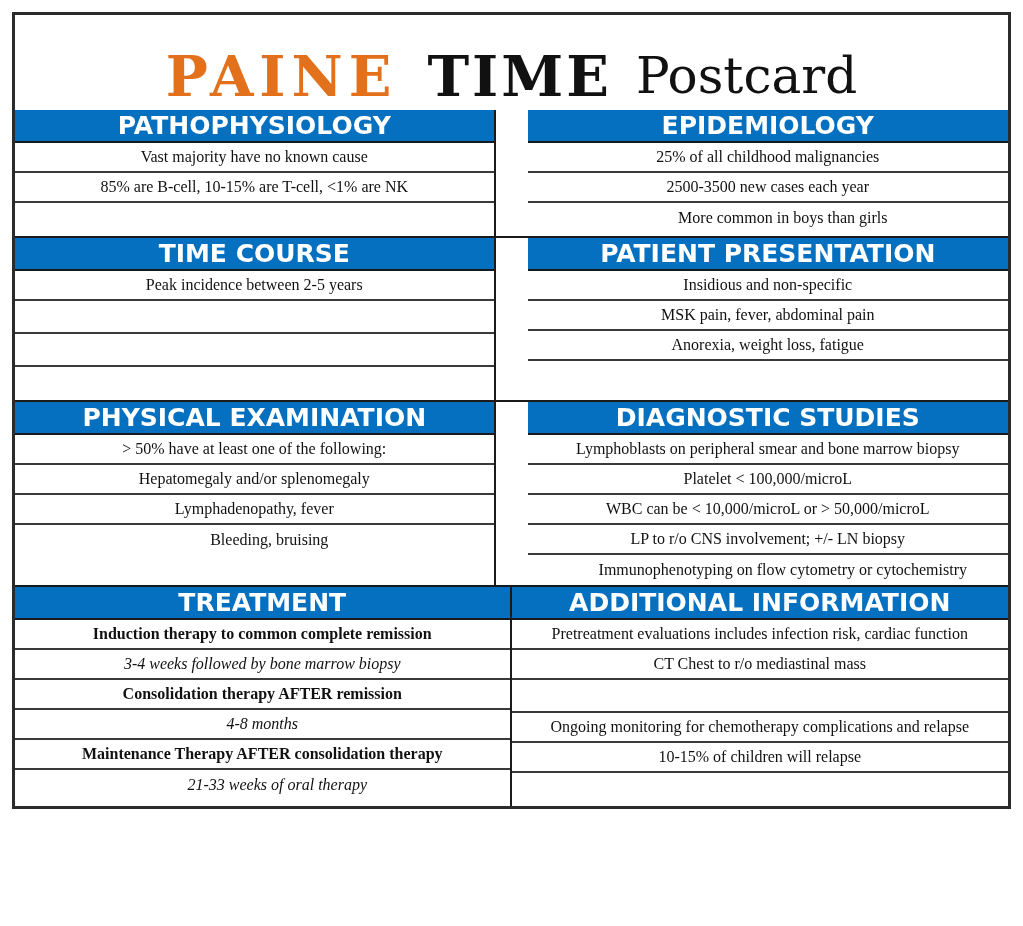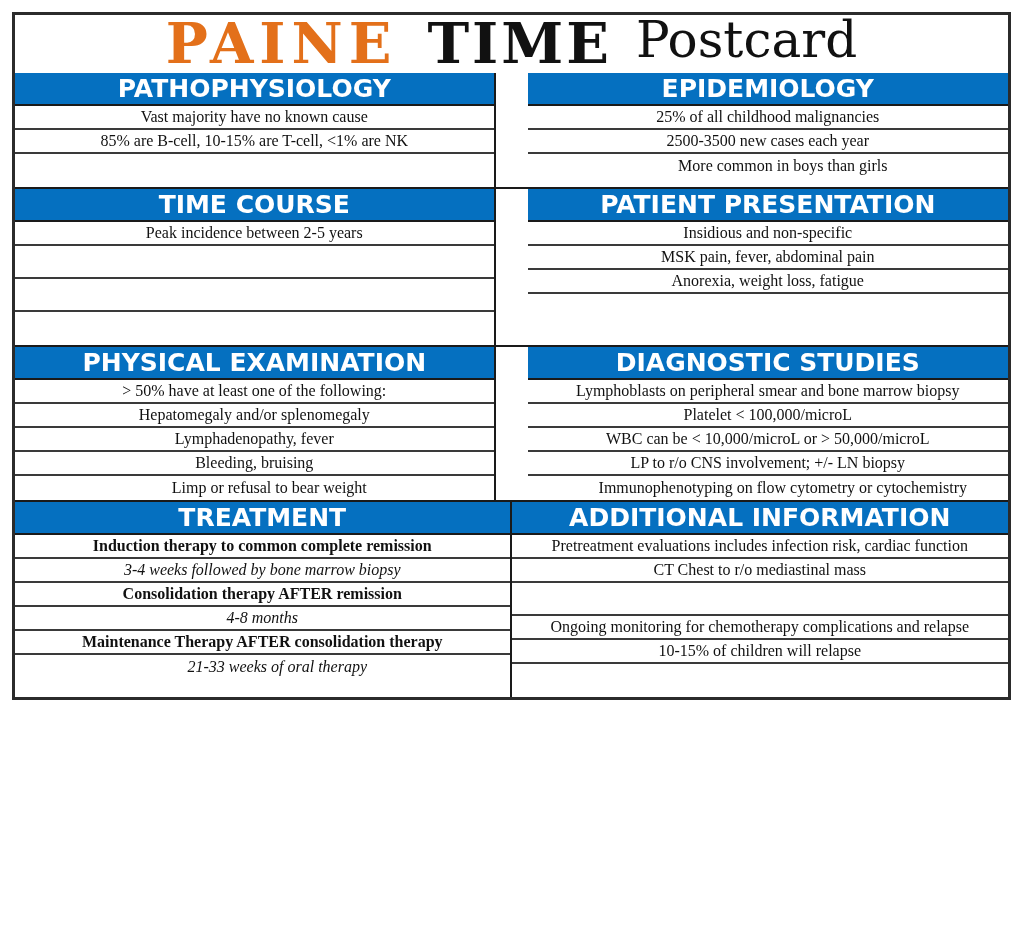--- a/index.html
+++ b/index.html
@@ -20,26 +20,28 @@
     left: 12px;
     top: 12px;
     width: 999px;
     border: 3px solid #2b2b2b;
     box-sizing: border-box;
     background: #ffffff;
   }
 
   
   .brand-bar {
-    height: 58px;
+    height: 69px;
     background: #ffffff;
     display: flex;
+    align-items: center;
     justify-content: center;
     white-space: nowrap;
     overflow: hidden;
+    margin-top: 26px;
   }
   .brand-word {
     font-family: "DejaVu Serif", "Liberation Serif", serif;
     font-weight: bold;
     font-size: 56px;
     line-height: 1;
     letter-spacing: 6px;
     color: #E3701A;
   }
   .brand-word2 {
@@ -102,21 +104,21 @@
     font-family: "DejaVu Sans", "Liberation Sans", sans-serif;
     font-weight: bold;
     font-size: 25px;
     line-height: 1;
     color: #ffffff;
     letter-spacing: 0px;
     white-space: nowrap;
   }
 
   .cell {
-    height: 24px;
+    height: 30px;
     border-bottom: 2px solid #3a3a3a;
     display: flex;
     align-items: center;
     justify-content: center;
     padding: 0 6px;
     box-sizing: border-box;
     overflow: hidden;
   }
   .cell:last-child { border-bottom: none; padding-left: 36px; }
   .cell-text {
@@ -222,23 +224,20 @@
           </div>
           <div class="cell">
             <span class="cell-text">Hepatomegaly and/or splenomegaly</span>
           </div>
           <div class="cell">
             <span class="cell-text">Lymphadenopathy, fever</span>
           </div>
           <div class="cell">
             <span class="cell-text">Bleeding, bruising</span>
           </div>
-          <div class="cell">
-            <span class="cell-text">Limp or refusal to bear weight</span>
-          </div>
         </div>
         <div class="col right">
           <div class="sec-head">
             <span class="sec-head-text">DIAGNOSTIC STUDIES</span>
           </div>
           <div class="cell">
             <span class="cell-text">Lymphoblasts on peripheral smear and bone marrow biopsy</span>
           </div>
           <div class="cell">
             <span class="cell-text">Platelet &lt; 100,000/microL</span>

